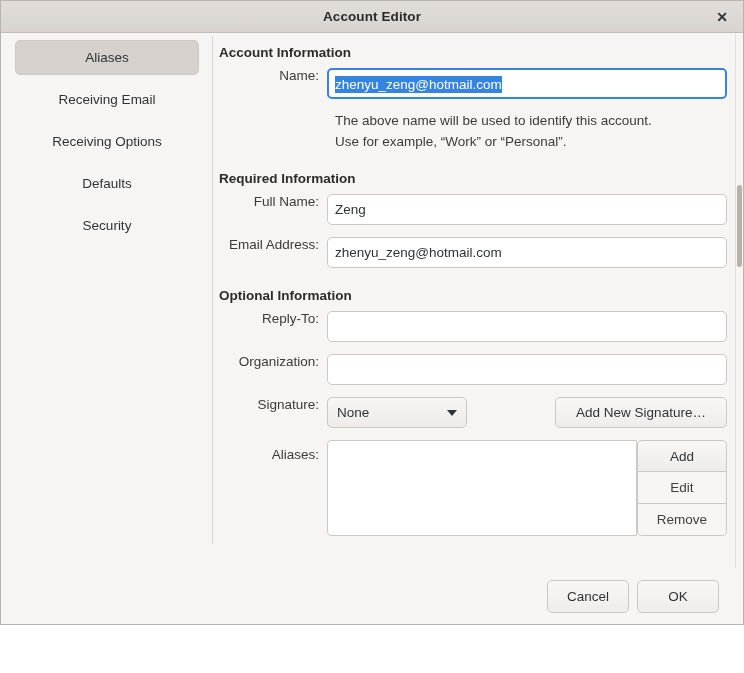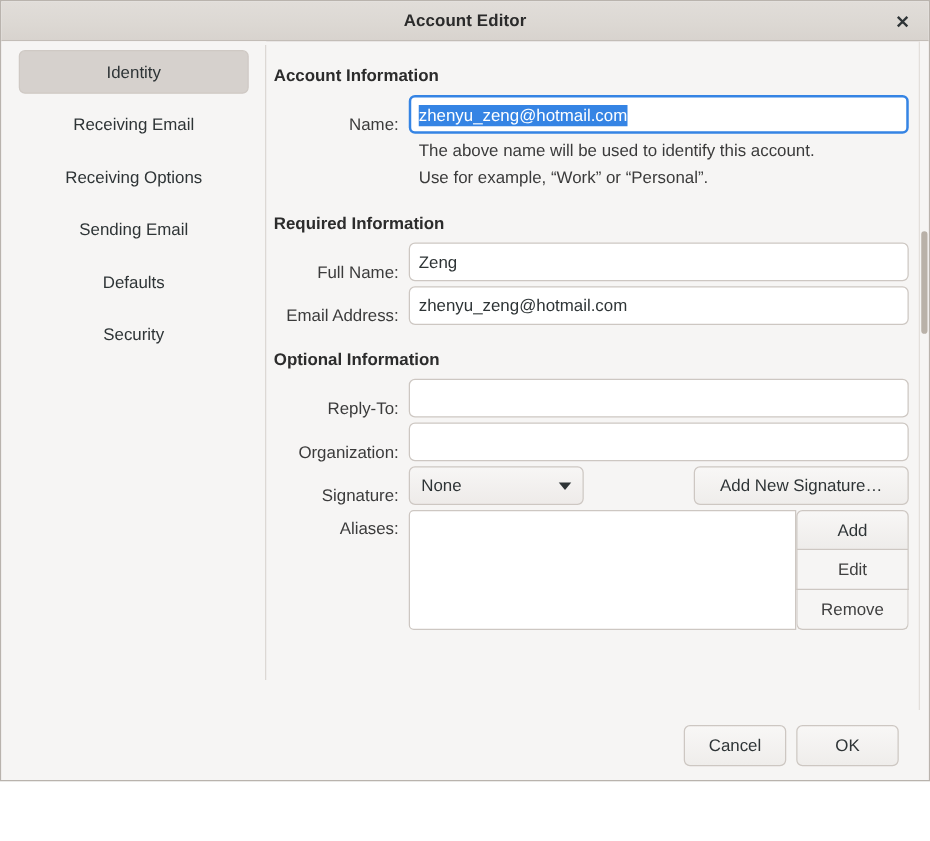--- a/index.html
+++ b/index.html
@@ -109,29 +109,29 @@
     flex: 1 1 auto;
     position: relative;
     padding: 12px 0 0 0;
     min-width: 0;
   }
 
   .section-title {
     font-size: 13.5px;
     font-weight: bold;
     color: #2c2c2c;
-    margin: 8px 0 8px 6px;
+    margin: 0 0 8px 6px;
   }
   .section-title.sp2 { margin-top: 20px; }
   .section-title.sp3 { margin-top: 20px; }
 
   .row {
     display: flex;
-    align-items: flex-end;
-    margin-bottom: 4px;
+    align-items: flex-start;
+    margin-bottom: 12px;
   }
   .row-label {
     width: 114px;
     flex: 0 0 114px;
     text-align: right;
     padding-right: 8px;
     box-sizing: border-box;
     font-size: 13.5px;
     color: #3b3b3b;
     white-space: nowrap;
@@ -314,30 +314,27 @@
 
   <div class="titlebar">
     <span class="titlebar-title">Account Editor</span>
     <span class="close-btn">✕</span>
   </div>
 
   <div class="body-area">
 
     <div class="sidebar">
       <div class="side-item selected">
-        <span>Identity</span>
+        <span>Aliases</span>
       </div>
       <div class="side-item">
         <span>Receiving Email</span>
       </div>
       <div class="side-item">
         <span>Receiving Options</span>
-      </div>
-      <div class="side-item">
-        <span>Sending Email</span>
       </div>
       <div class="side-item">
         <span>Defaults</span>
       </div>
       <div class="side-item">
         <span>Security</span>
       </div>
       <div class="sidebar-divider"></div>
     </div>
 

